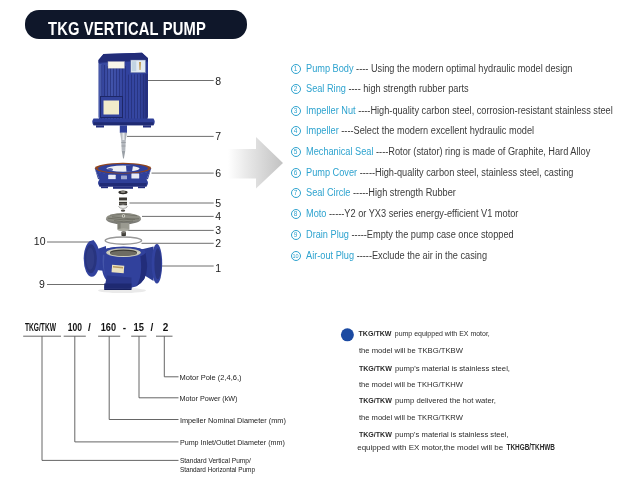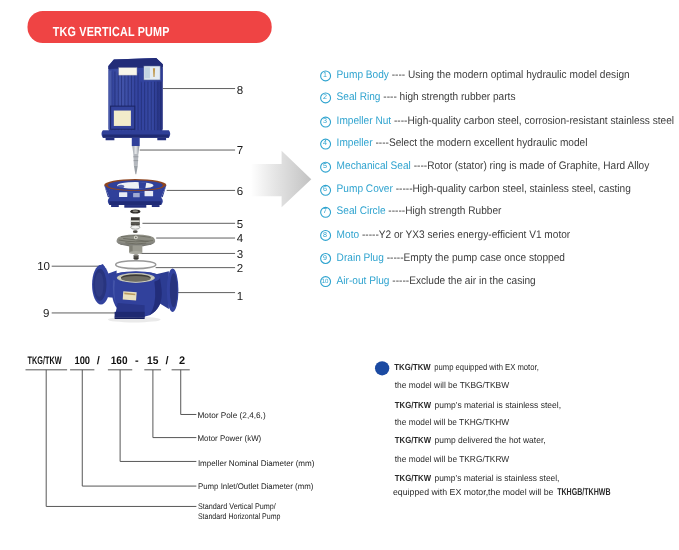--- a/index.html
+++ b/index.html
@@ -1,18 +1,18 @@
 <!DOCTYPE html>
 <html><head>
 <meta charset="utf-8">
 <style>
 html,body{margin:0;padding:0}
 body{width:617px;height:500px;position:relative;font-family:"Liberation Sans",sans-serif;background:#fff;overflow:hidden}
 .abs{position:absolute}
-#banner{position:absolute;left:25px;top:10px;width:222px;height:29px;background:#ef4444;border-radius:14px;color:#fff;font-weight:bold;font-size:12px;line-height:38px;white-space:nowrap}
+#banner{position:absolute;left:25px;top:10px;width:222px;height:29px;background:#0f172a;border-radius:14px;color:#fff;font-weight:bold;font-size:18px;line-height:38px;white-space:nowrap}
 #banner span{display:inline-block;transform:scaleX(0.818);transform-origin:0 50%;margin-left:23px;letter-spacing:0.2px}
 .li{position:absolute;left:290.5px;white-space:nowrap;font-size:10px;color:#3c3c3c;height:12px;line-height:12px}
 .li .c{display:inline-block;width:8px;height:8px;border:0.8px solid #2ea3cf;border-radius:50%;color:#2ea3cf;font-size:6.5px;line-height:8.2px;text-align:center;vertical-align:1px;letter-spacing:0}
 .li .t{display:inline-block;transform:scaleX(0.92);transform-origin:0 50%;margin-left:5.5px}
 .li .n{color:#2ea3cf}
 </style>
 </head>
 <body>
 
 <div id="banner"><span>TKG VERTICAL PUMP</span></div>

